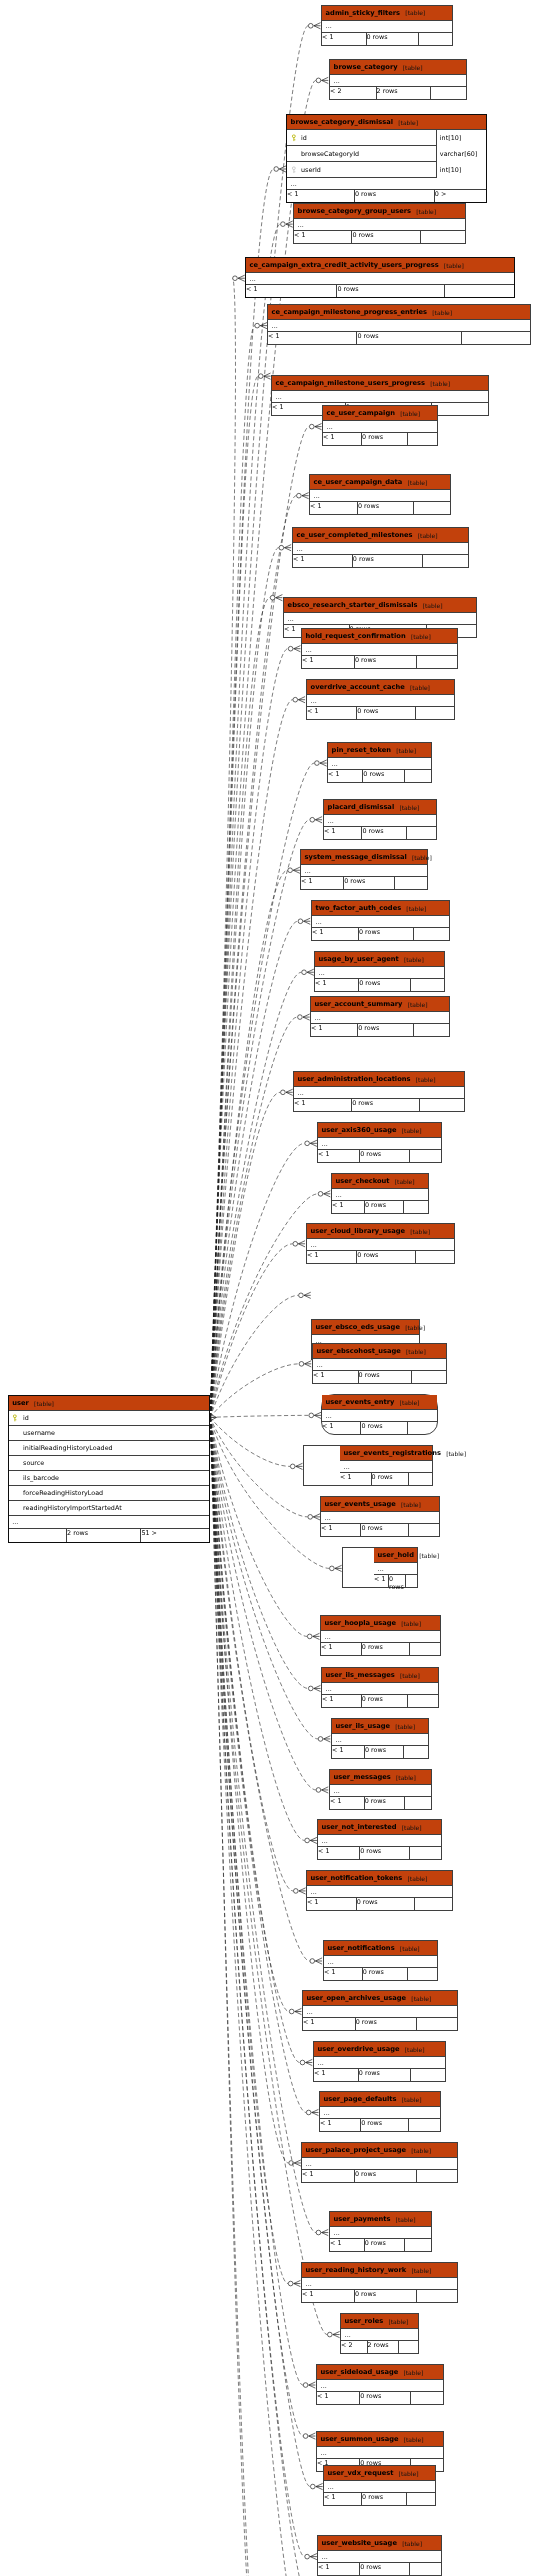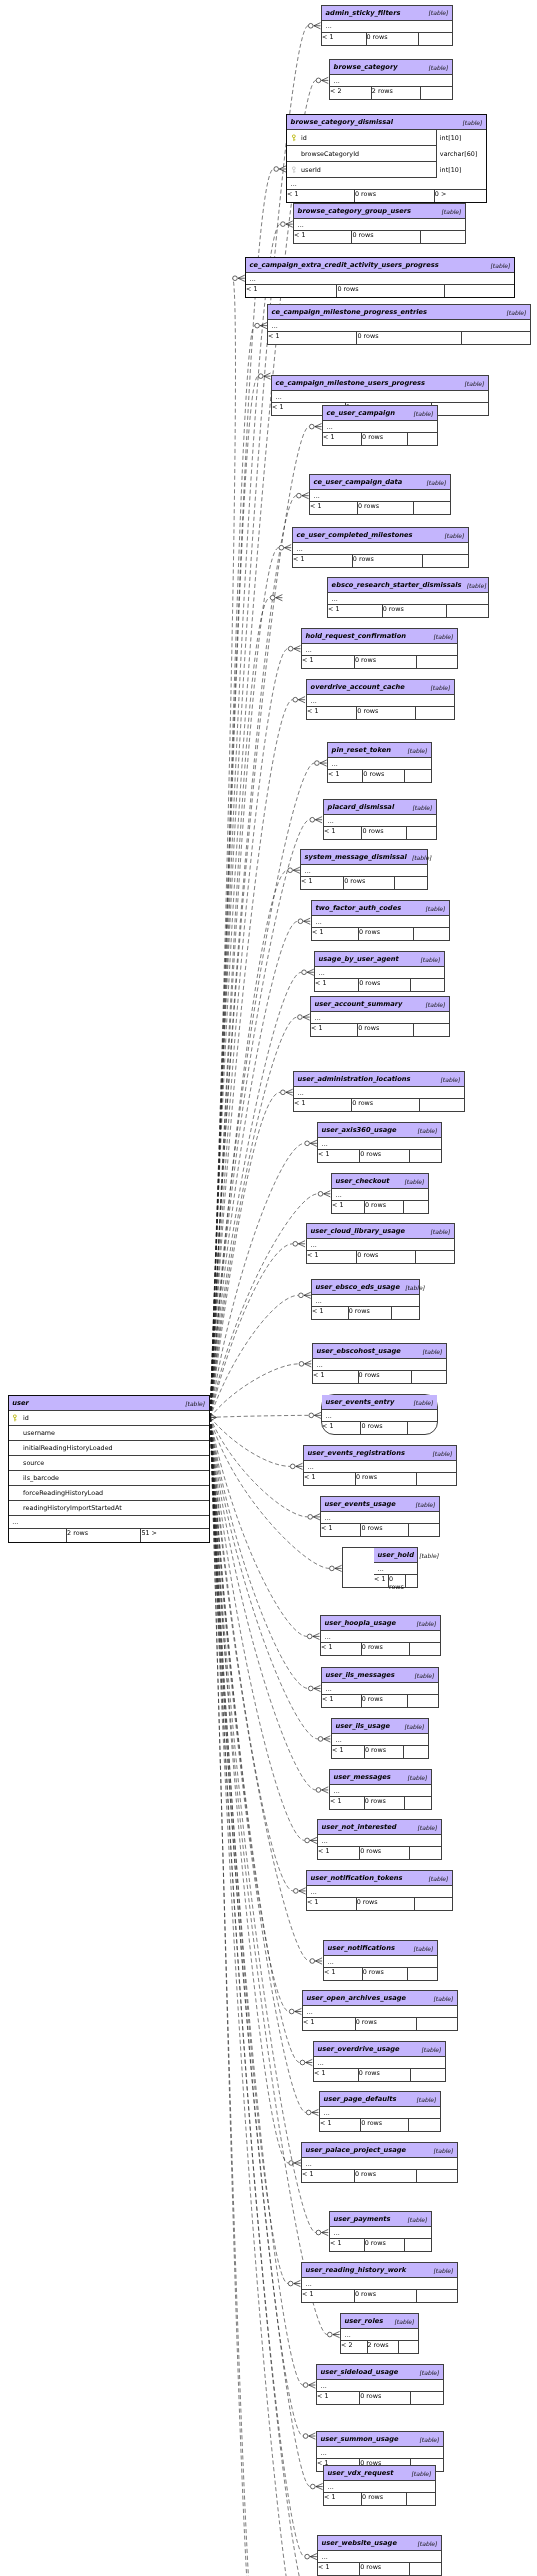--- a/index.html
+++ b/index.html
@@ -9,23 +9,23 @@
   }
   svg.conn{position:absolute;left:0;top:0;z-index:1;}
   #tables{position:absolute;left:0;top:0;width:100%;height:100%;z-index:2;}
   .schema-table{
     position:absolute;background:#ffffff;border:0.5px solid #3f3f3f;
     box-sizing:border-box;cursor:pointer;z-index:2;
   }
   .schema-table.thick{border:1.5px solid #0c0c0c;}
   .schema-table.user{border:1px solid #0c0c0c;z-index:3;}
   .hd{
-    height:15px;background:#c4b5fd;border-bottom:0.5px solid #3f3f3f;
-    display:flex;align-items:center;justify-content:space-between;
-    padding:0 3.6px;box-sizing:border-box;white-space:nowrap;font-style:italic;
+    height:15px;background:#c2410c;border-bottom:0.5px solid #3f3f3f;
+    display:flex;align-items:center;
+    padding:0 3.6px;box-sizing:border-box;white-space:nowrap;
   }
   .nm{font-weight:bold;font-size:6.7px;color:#000;}
   .tag{font-size:6px;color:#111;margin-left:5.2px;}
   .row{
     position:relative;height:12px;border-bottom:0.5px solid #3f3f3f;
     font-size:6.4px;color:#000;display:flex;align-items:center;
     box-sizing:border-box;padding-left:3.6px;white-space:nowrap;
   }
   .row.cols{height:16px;padding-left:14px;}
   .row .ct{
@@ -353,21 +353,21 @@
           <div class="nm">admin_sticky_filters</div>
           <div class="tag">[table]</div>
         </div>
         <div class="row ellip">...</div>
         <div class="ft">
           <div class="f1">&lt; 1</div>
           <div class="f2">0 rows</div>
           <div class="f3"></div>
         </div>
       </div>
-      <div class="schema-table" style="left: 329px; top: 59px; width: 124px;">
+      <div class="schema-table" style="left: 329px; top: 59px; width: 138px;">
         <div class="hd">
           <div class="nm">browse_category</div>
           <div class="tag">[table]</div>
         </div>
         <div class="row ellip">...</div>
         <div class="ft">
           <div class="f1">&lt; 2</div>
           <div class="f2">2 rows</div>
           <div class="f3"></div>
         </div>
@@ -483,21 +483,21 @@
           <div class="nm">ce_user_completed_milestones</div>
           <div class="tag">[table]</div>
         </div>
         <div class="row ellip">...</div>
         <div class="ft">
           <div class="f1">&lt; 1</div>
           <div class="f2">0 rows</div>
           <div class="f3"></div>
         </div>
       </div>
-      <div class="schema-table" style="left: 283px; top: 577px; width: 162px; margin-left: 44px;">
+      <div class="schema-table" style="left: 283px; top: 597px; width: 194px;">
         <div class="hd">
           <div class="nm">ebsco_research_starter_dismissals</div>
           <div class="tag">[table]</div>
         </div>
         <div class="row ellip">...</div>
         <div class="ft">
           <div class="f1">&lt; 1</div>
           <div class="f2">0 rows</div>
           <div class="f3"></div>
         </div>
@@ -639,21 +639,21 @@
           <div class="nm">user_cloud_library_usage</div>
           <div class="tag">[table]</div>
         </div>
         <div class="row ellip">...</div>
         <div class="ft">
           <div class="f1">&lt; 1</div>
           <div class="f2">0 rows</div>
           <div class="f3"></div>
         </div>
       </div>
-      <div class="schema-table" style="left: 311px; top: 1279px; width: 109px;">
+      <div class="schema-table" style="left: 311px; top: 1319px; width: 109px;">
         <div class="hd">
           <div class="nm">user_ebsco_eds_usage</div>
           <div class="tag">[table]</div>
         </div>
         <div class="row ellip">...</div>
         <div class="ft">
           <div class="f1">&lt; 1</div>
           <div class="f2">0 rows</div>
           <div class="f3"></div>
         </div>
@@ -675,21 +675,21 @@
           <div class="nm">user_events_entry</div>
           <div class="tag">[table]</div>
         </div>
         <div class="row ellip">...</div>
         <div class="ft">
           <div class="f1">&lt; 1</div>
           <div class="f2">0 rows</div>
           <div class="f3"></div>
         </div>
       </div>
-      <div class="schema-table" style="left: 303px; top: 1445px; width: 154px;">
+      <div class="schema-table" style="left: 303px; top: 1445px; width: 130px; padding-left: 36px;">
         <div class="hd">
           <div class="nm">user_events_registrations</div>
           <div class="tag">[table]</div>
         </div>
         <div class="row ellip">...</div>
         <div class="ft">
           <div class="f1">&lt; 1</div>
           <div class="f2">0 rows</div>
           <div class="f3"></div>
         </div>

